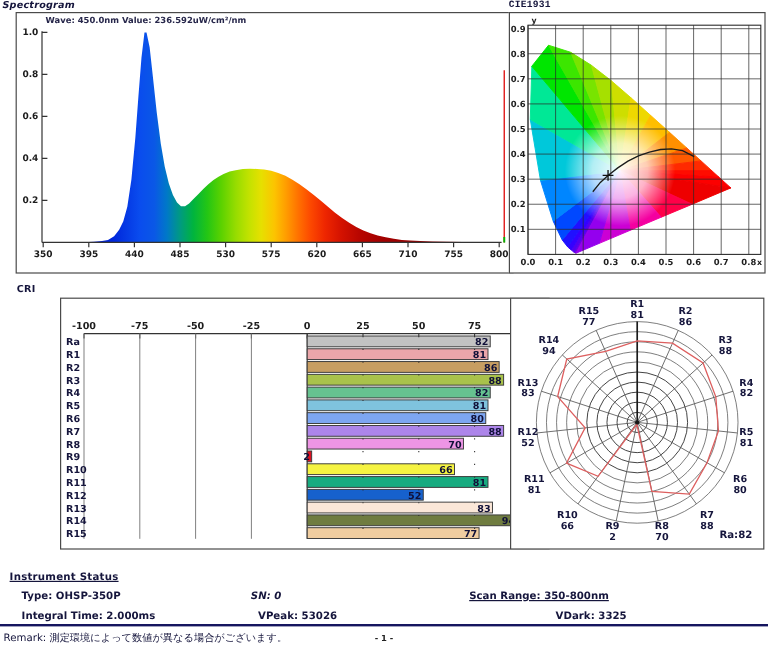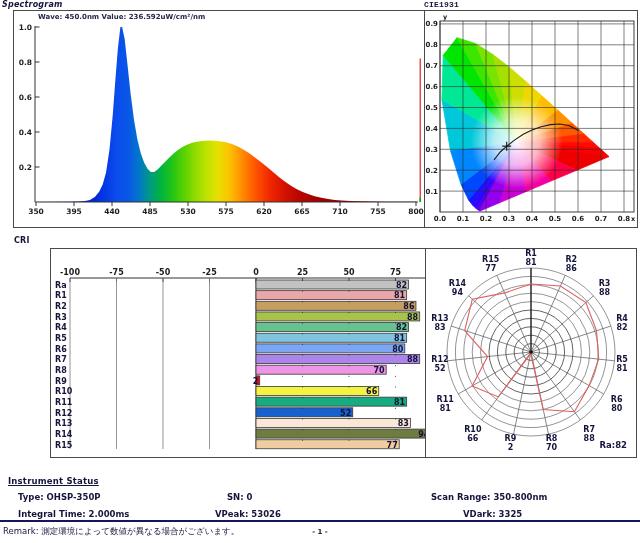--- a/index.html
+++ b/index.html
@@ -311,21 +311,21 @@
       <text x="31.428662277738" y="36.75606997047301" font-size="8" font-weight="bold" fill="#15153c" text-anchor="middle">R14</text>
       <text x="31.428662277738" y="45.75606997047301" font-size="8" font-weight="bold" fill="#15153c" text-anchor="middle">94</text>
       <text x="64.73307233549579" y="12.558999693382503" font-size="8" font-weight="bold" fill="#15153c" text-anchor="middle">R15</text>
       <text x="64.73307233549579" y="21.558999693382503" font-size="8" font-weight="bold" fill="#15153c" text-anchor="middle">77</text>
       <text x="201" y="199" font-size="8.5" font-weight="bold" fill="#15153c" text-anchor="end">Ra:82</text>
     </svg>
 </div>
 
 <div class="sec-title" style="left:8px;top:476px;font-size:8.5px;text-decoration:underline;">Instrument Status</div>
 <div class="inst-cell" style="left:2px;top:492px;margin-left:16px;">Type: OHSP-350P</div>
-<div class="inst-cell" style="left:227px;top:492px;">SN: 0</div>
-<div class="inst-cell" style="left:431px;top:492px;">Scan Range: 350-800nm</div>
+<div class="inst-cell" style="left:209px;top:492px;font-style:italic;">SN: 0</div>
+<div class="inst-cell" style="left:391px;top:492px;text-decoration:underline;">Scan Range: 350-800nm</div>
 <div class="inst-cell" style="left:18px;top:509px;">Integral Time: 2.000ms</div>
 <div class="inst-cell" style="left:215px;top:509px;">VPeak: 53026</div>
 <div class="inst-cell" style="left:415px;top:509px;margin-left:48px;">VDark: 3325</div>
 
 <div class="sep"></div>
 <div class="remark">Remark: 測定環境によって数値が異なる場合がございます。</div>
 <div class="pagenum">- 1 -</div>
 
 </body></html>

